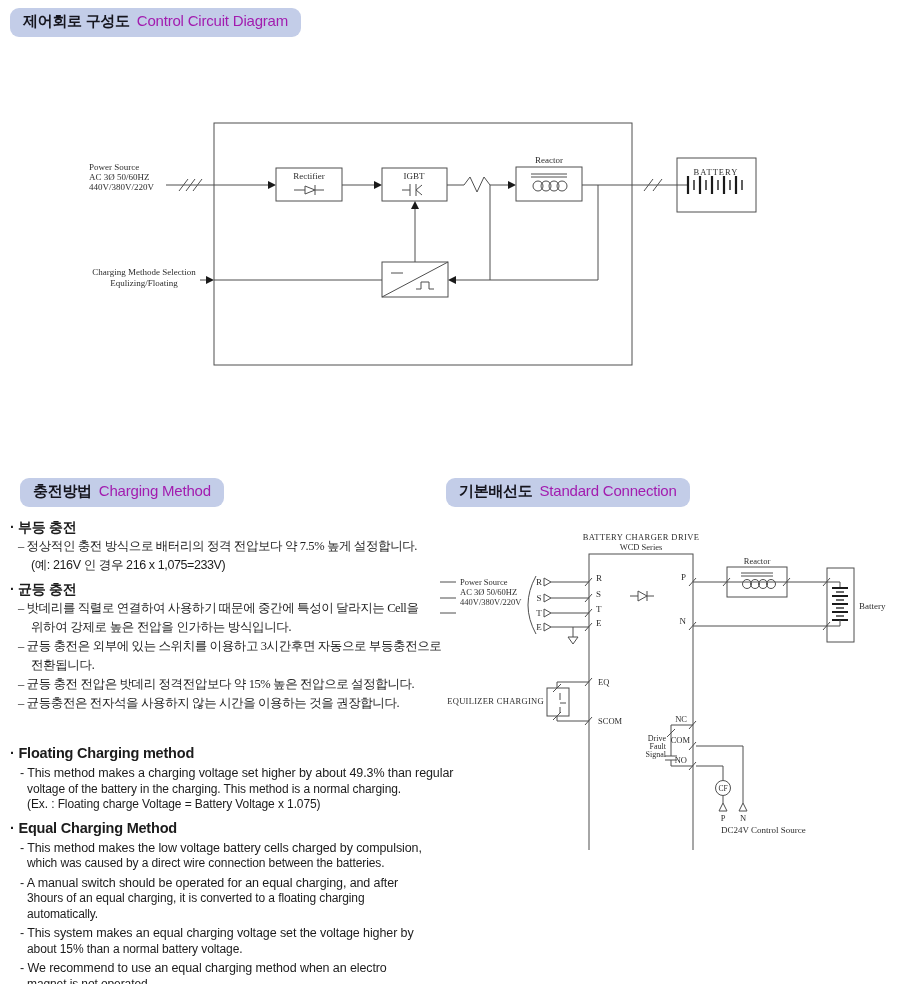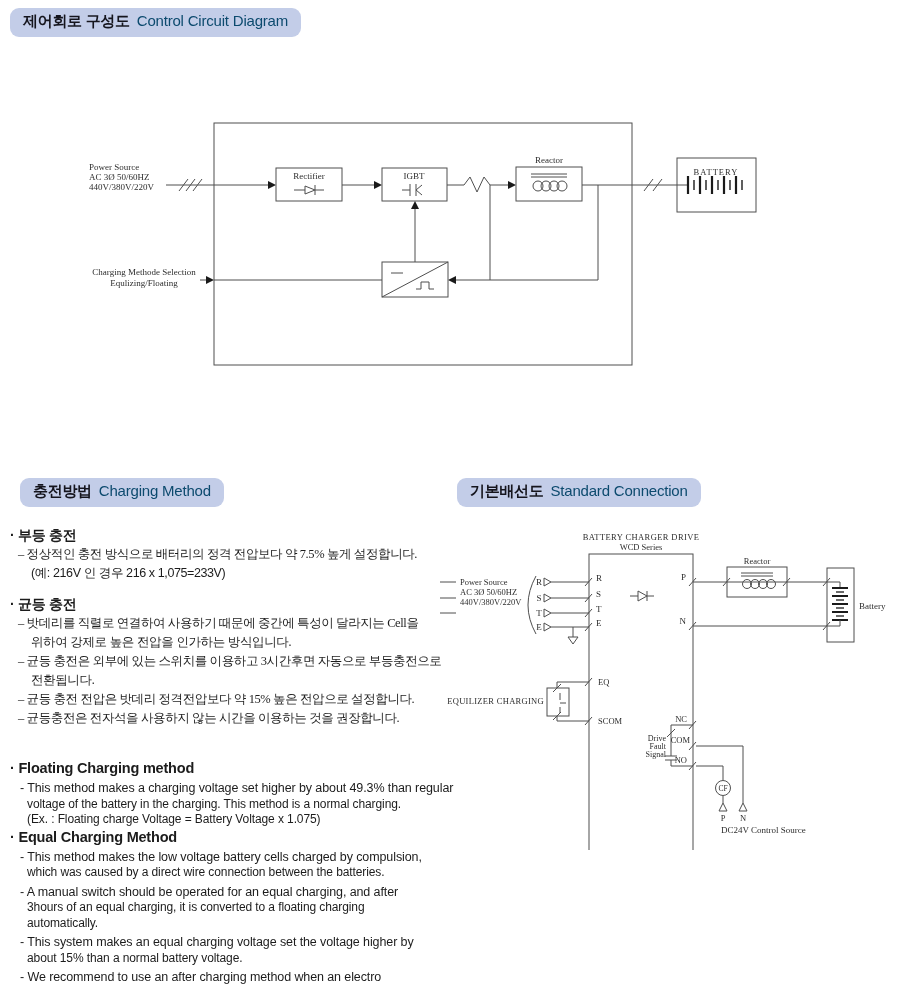--- a/index.html
+++ b/index.html
@@ -5,35 +5,35 @@
   html,body{margin:0;padding:0;}
   body{
     width:900px;height:984px;background:#ffffff;position:relative;
     font-family:"Liberation Sans",sans-serif;color:#1c1c1c;overflow:hidden;
   }
   .badge{
     position:absolute;background:#c3cde8;border-radius:9px;
     padding:4px 13px 6px 13px;display:flex;align-items:baseline;gap:7px;white-space:nowrap;
   }
   .badge .ko{font-weight:700;font-size:15px;color:#15151d;letter-spacing:-0.3px;}
-  .badge .en{font-size:15px;color:#0c4a6e;letter-spacing:-0.2px;}
+  .badge .en{font-size:15px;color:#a21caf;letter-spacing:-0.2px;}
   #badge-control{left:10px;top:8px;}
   #badge-charging{left:10px;top:478px;margin-left:10px;}
-  #badge-connection{left:457px;top:478px;}
+  #badge-connection{left:446px;top:478px;}
   svg{position:absolute;}
   #svg-control{left:0;top:95px;}
   #svg-connection{left:440px;top:520px;}
   .dtext{font-family:"Liberation Serif","DejaVu Serif",serif;fill:#2e2e2e;}
   #charging-text{position:absolute;left:10px;top:518px;width:440px;}
   #charging-text div{white-space:nowrap;}
-  .kb{font-weight:700;font-size:14px;line-height:18px;margin-top:13px;letter-spacing:-0.3px;}
-  .kb:first-child{margin-top:8px;}
+  .kb{font-weight:700;font-size:14px;line-height:18px;margin-top:6px;letter-spacing:-0.3px;}
+  .kb:first-child{margin-top:0;}
   .kd{font-size:12.5px;line-height:17px;margin-top:2px;padding-left:8px;letter-spacing:-0.4px;font-family:Liberation Serif, serif;}
   .kc{font-size:12.5px;line-height:17px;margin-top:2px;padding-left:21px;letter-spacing:-0.4px;}
-  .eb{font-weight:700;font-size:14.5px;line-height:18px;letter-spacing:-0.2px;}
+  .eb{font-weight:700;font-size:14.5px;line-height:18px;margin-top:6px;letter-spacing:-0.2px;}
   .eb.gap{margin-top:32px;}
   .ed{font-size:12.5px;line-height:15.5px;margin-top:4px;padding-left:10px;letter-spacing:-0.1px;}
   .ec{font-size:12px;line-height:15.5px;margin-top:0;padding-left:17px;letter-spacing:-0.1px;}
 </style>
 </head>
 <body>
 
 <div class="badge" id="badge-control">
   <span class="ko">제어회로 구성도</span>
   <span class="en">Control Circuit Diagram</span>
@@ -174,21 +174,21 @@
   <div class="ec">voltage of the battery in the charging. This method is a normal charging.</div>
   <div class="ec">(Ex. : Floating charge Voltage = Battery Voltage  x 1.075)</div>
   <div class="eb">· Equal Charging Method</div>
   <div class="ed">- This method makes the low voltage battery cells charged by compulsion,</div>
   <div class="ec">which was caused by a direct wire connection between the batteries.</div>
   <div class="ed">- A manual switch should be operated for an equal charging, and after</div>
   <div class="ec">3hours of an equal charging, it is converted to a floating charging</div>
   <div class="ec">automatically.</div>
   <div class="ed">- This system makes an equal charging voltage set the voltage higher by</div>
   <div class="ec">about 15%  than a normal battery voltage.</div>
-  <div class="ed">- We recommend to use an after charging method when an electro</div>
+  <div class="ed">- We recommend to use an equal charging method when an electro</div>
   <div class="ec">magnet is not operated.</div>
 </div>
 
 <svg id="svg-connection" width="460" height="330" viewBox="0 0 460 330">
   <g stroke="#4f4f4f" stroke-width="1" fill="none">
 
     <rect x="149" y="34" width="104" height="318"></rect>
 
     <path d="M96,56 Q80,85 96,114"></path>
 

